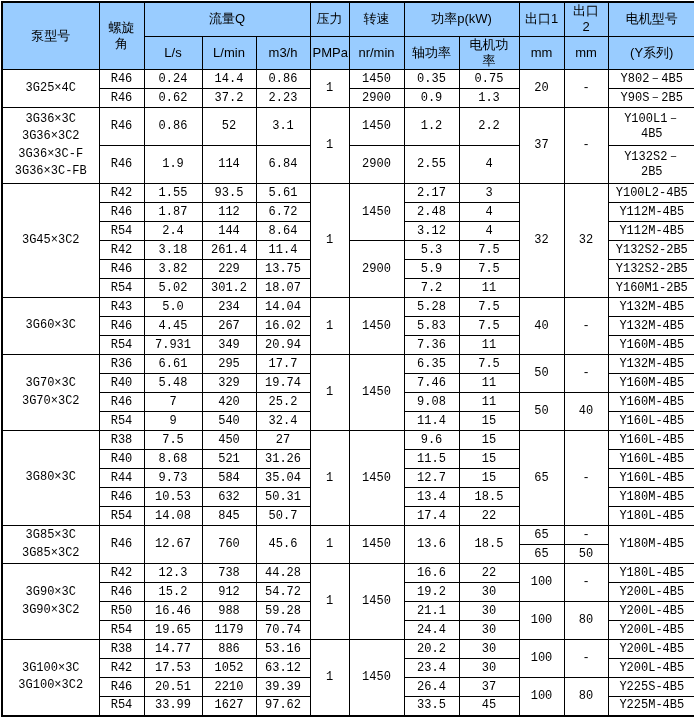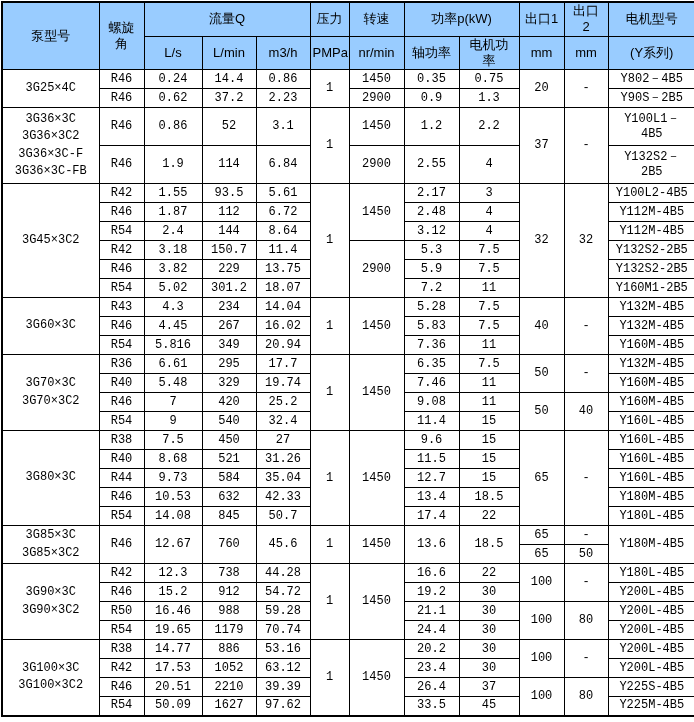--- a/index.html
+++ b/index.html
@@ -170,21 +170,21 @@
           <td class="cell-ls">2.4</td>
           <td class="cell-lmin">144</td>
           <td class="cell-m3h">8.64</td>
           <td class="cell-shaft">3.12</td>
           <td class="cell-motor_power">4</td>
           <td class="cell-motor_model">Y112M-4B5</td>
         </tr>
         <tr>
           <td class="cell-angle">R42</td>
           <td class="cell-ls">3.18</td>
-          <td class="cell-lmin">150.7</td>
+          <td class="cell-lmin">261.4</td>
           <td class="cell-m3h">11.4</td>
           <td rowspan="3" class="cell-speed">2900</td>
           <td class="cell-shaft">5.3</td>
           <td class="cell-motor_power">7.5</td>
           <td class="cell-motor_model">Y132S2-2B5</td>
         </tr>
         <tr>
           <td class="cell-angle">R46</td>
           <td class="cell-ls">3.82</td>
           <td class="cell-lmin">229</td>
@@ -198,21 +198,21 @@
           <td class="cell-ls">5.02</td>
           <td class="cell-lmin">301.2</td>
           <td class="cell-m3h">18.07</td>
           <td class="cell-shaft">7.2</td>
           <td class="cell-motor_power">11</td>
           <td class="cell-motor_model">Y160M1-2B5</td>
         </tr>
         <tr>
           <td rowspan="3" class="cell-model">3G60×3C</td>
           <td class="cell-angle">R43</td>
-          <td class="cell-ls">4.3</td>
+          <td class="cell-ls">5.0</td>
           <td class="cell-lmin">234</td>
           <td class="cell-m3h">14.04</td>
           <td rowspan="3" class="cell-pressure">1</td>
           <td rowspan="3" class="cell-speed">1450</td>
           <td class="cell-shaft">5.28</td>
           <td class="cell-motor_power">7.5</td>
           <td rowspan="3" class="cell-outlet1">40</td>
           <td rowspan="3" class="cell-outlet2">-</td>
           <td class="cell-motor_model">Y132M-4B5</td>
         </tr>
@@ -220,21 +220,21 @@
           <td class="cell-angle">R46</td>
           <td class="cell-ls">4.45</td>
           <td class="cell-lmin">267</td>
           <td class="cell-m3h">16.02</td>
           <td class="cell-shaft">5.83</td>
           <td class="cell-motor_power">7.5</td>
           <td class="cell-motor_model">Y132M-4B5</td>
         </tr>
         <tr>
           <td class="cell-angle">R54</td>
-          <td class="cell-ls">5.816</td>
+          <td class="cell-ls">7.931</td>
           <td class="cell-lmin">349</td>
           <td class="cell-m3h">20.94</td>
           <td class="cell-shaft">7.36</td>
           <td class="cell-motor_power">11</td>
           <td class="cell-motor_model">Y160M-4B5</td>
         </tr>
         <tr>
           <td rowspan="4" class="cell-model">3G70×3C
 3G70×3C2</td>
           <td class="cell-angle">R36</td>
@@ -307,21 +307,21 @@
           <td class="cell-lmin">584</td>
           <td class="cell-m3h">35.04</td>
           <td class="cell-shaft">12.7</td>
           <td class="cell-motor_power">15</td>
           <td class="cell-motor_model">Y160L-4B5</td>
         </tr>
         <tr>
           <td class="cell-angle">R46</td>
           <td class="cell-ls">10.53</td>
           <td class="cell-lmin">632</td>
-          <td class="cell-m3h">42.33</td>
+          <td class="cell-m3h">50.31</td>
           <td class="cell-shaft">13.4</td>
           <td class="cell-motor_power">18.5</td>
           <td class="cell-motor_model">Y180M-4B5</td>
         </tr>
         <tr>
           <td class="cell-angle">R54</td>
           <td class="cell-ls">14.08</td>
           <td class="cell-lmin">845</td>
           <td class="cell-m3h">50.7</td>
           <td class="cell-shaft">17.4</td>
@@ -421,21 +421,21 @@
           <td class="cell-lmin">2210</td>
           <td class="cell-m3h">39.39</td>
           <td class="cell-shaft">26.4</td>
           <td class="cell-motor_power">37</td>
           <td rowspan="2" class="cell-outlet1">100</td>
           <td rowspan="2" class="cell-outlet2">80</td>
           <td class="cell-motor_model">Y225S-4B5</td>
         </tr>
         <tr>
           <td class="cell-angle">R54</td>
-          <td class="cell-ls">50.09</td>
+          <td class="cell-ls">33.99</td>
           <td class="cell-lmin">1627</td>
           <td class="cell-m3h">97.62</td>
           <td class="cell-shaft">33.5</td>
           <td class="cell-motor_power">45</td>
           <td class="cell-motor_model">Y225M-4B5</td>
         </tr>
       </tbody>
   </table>
 </div>
 

